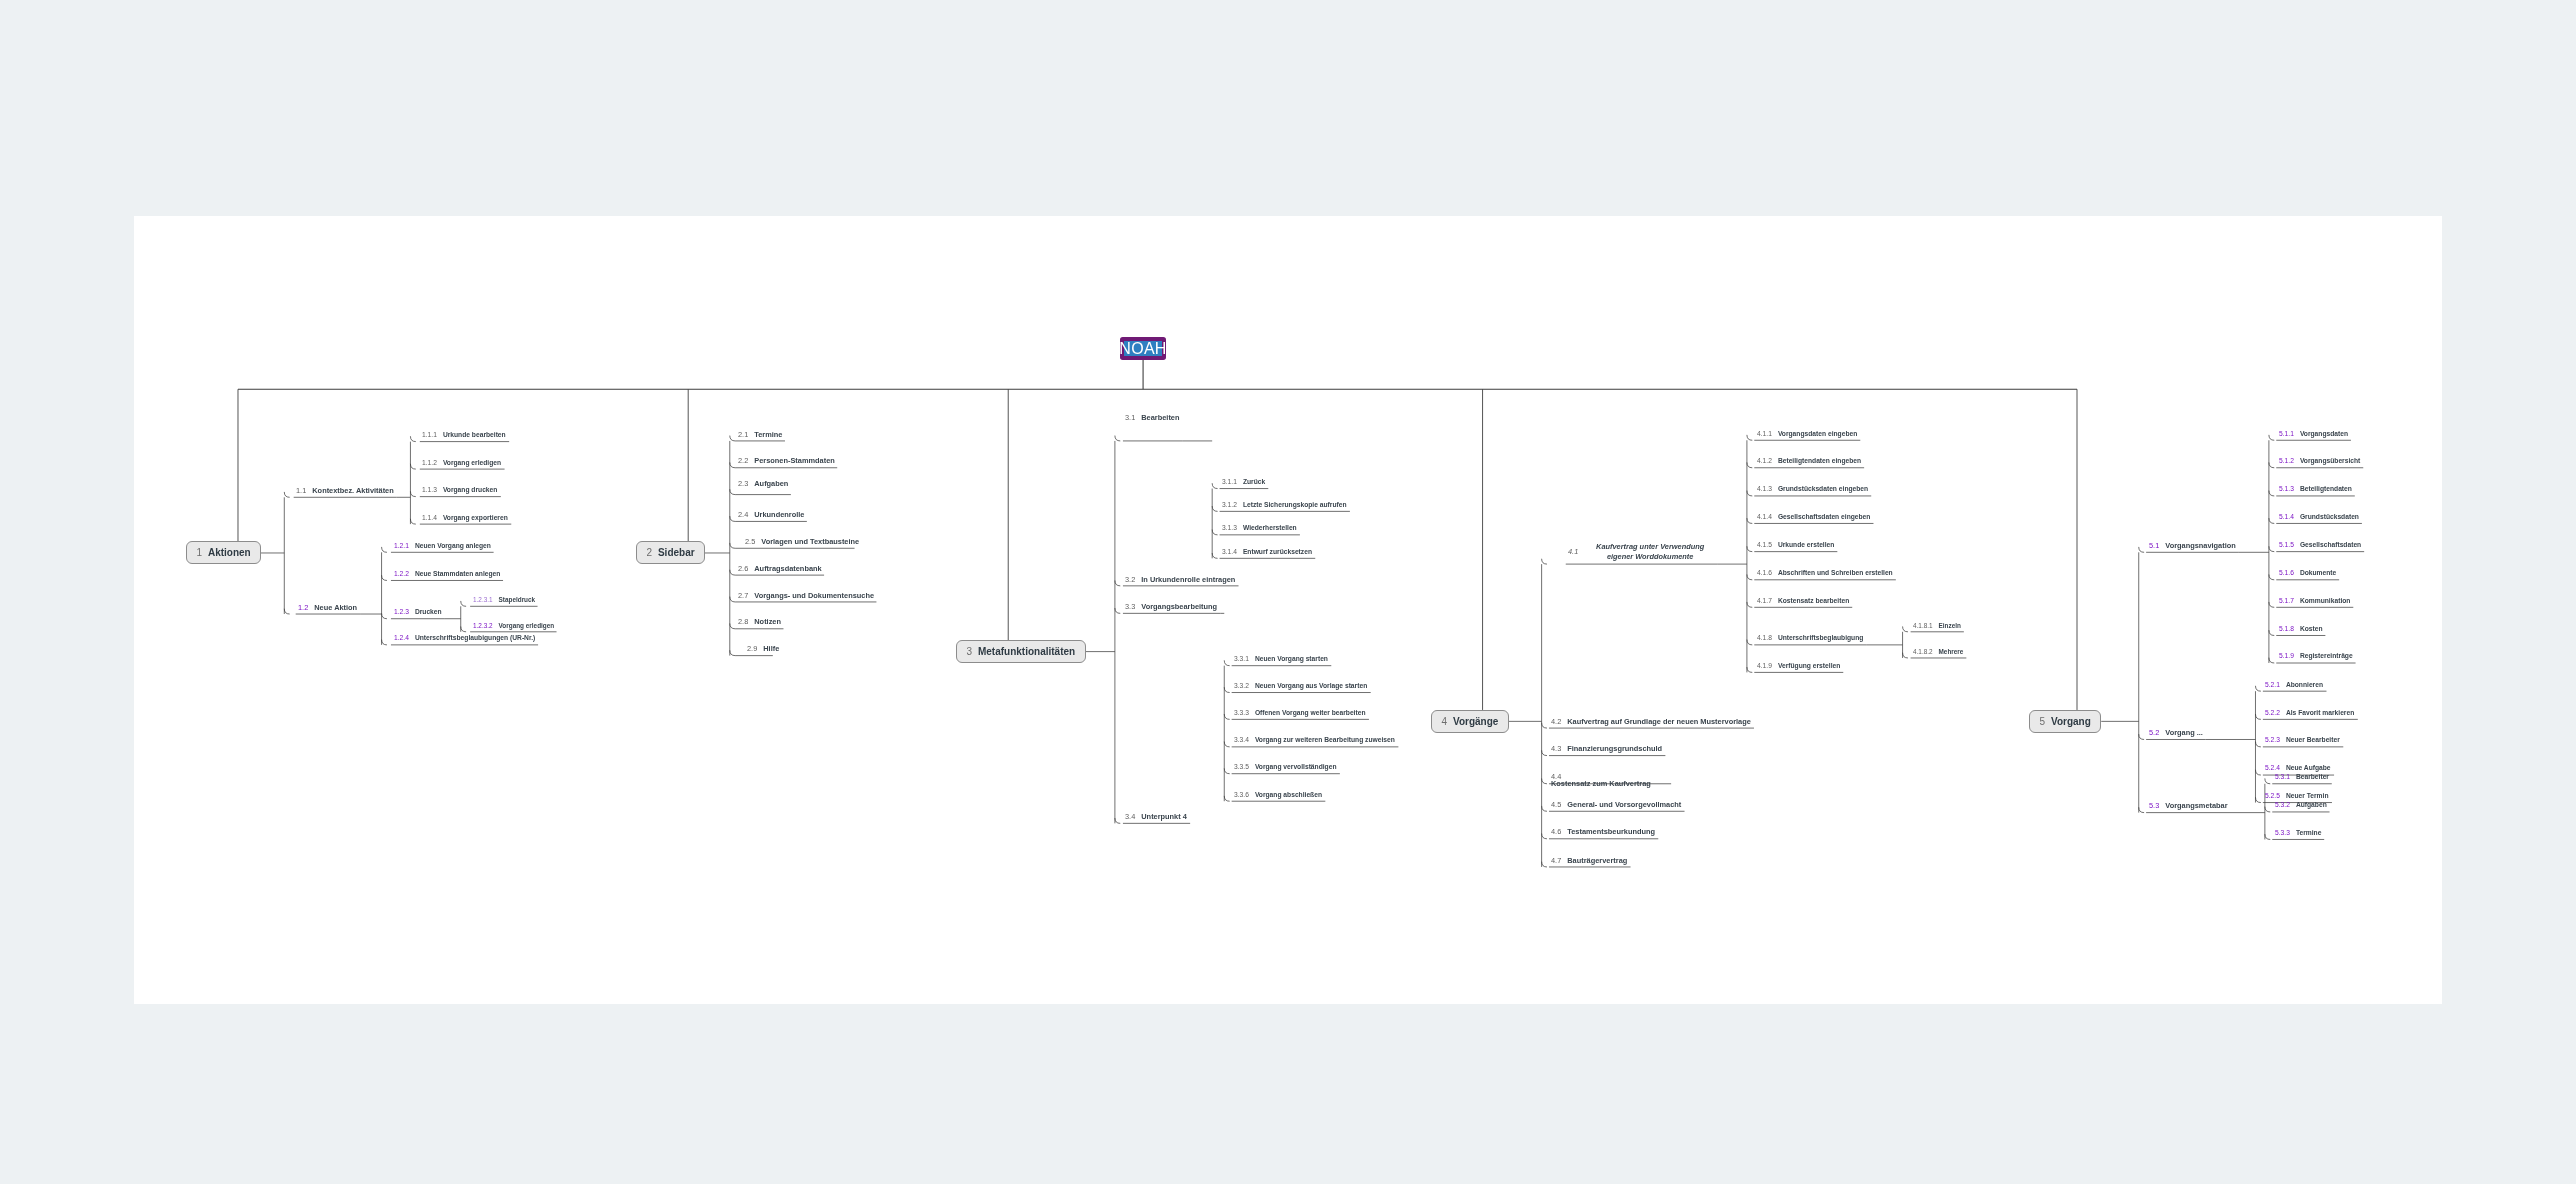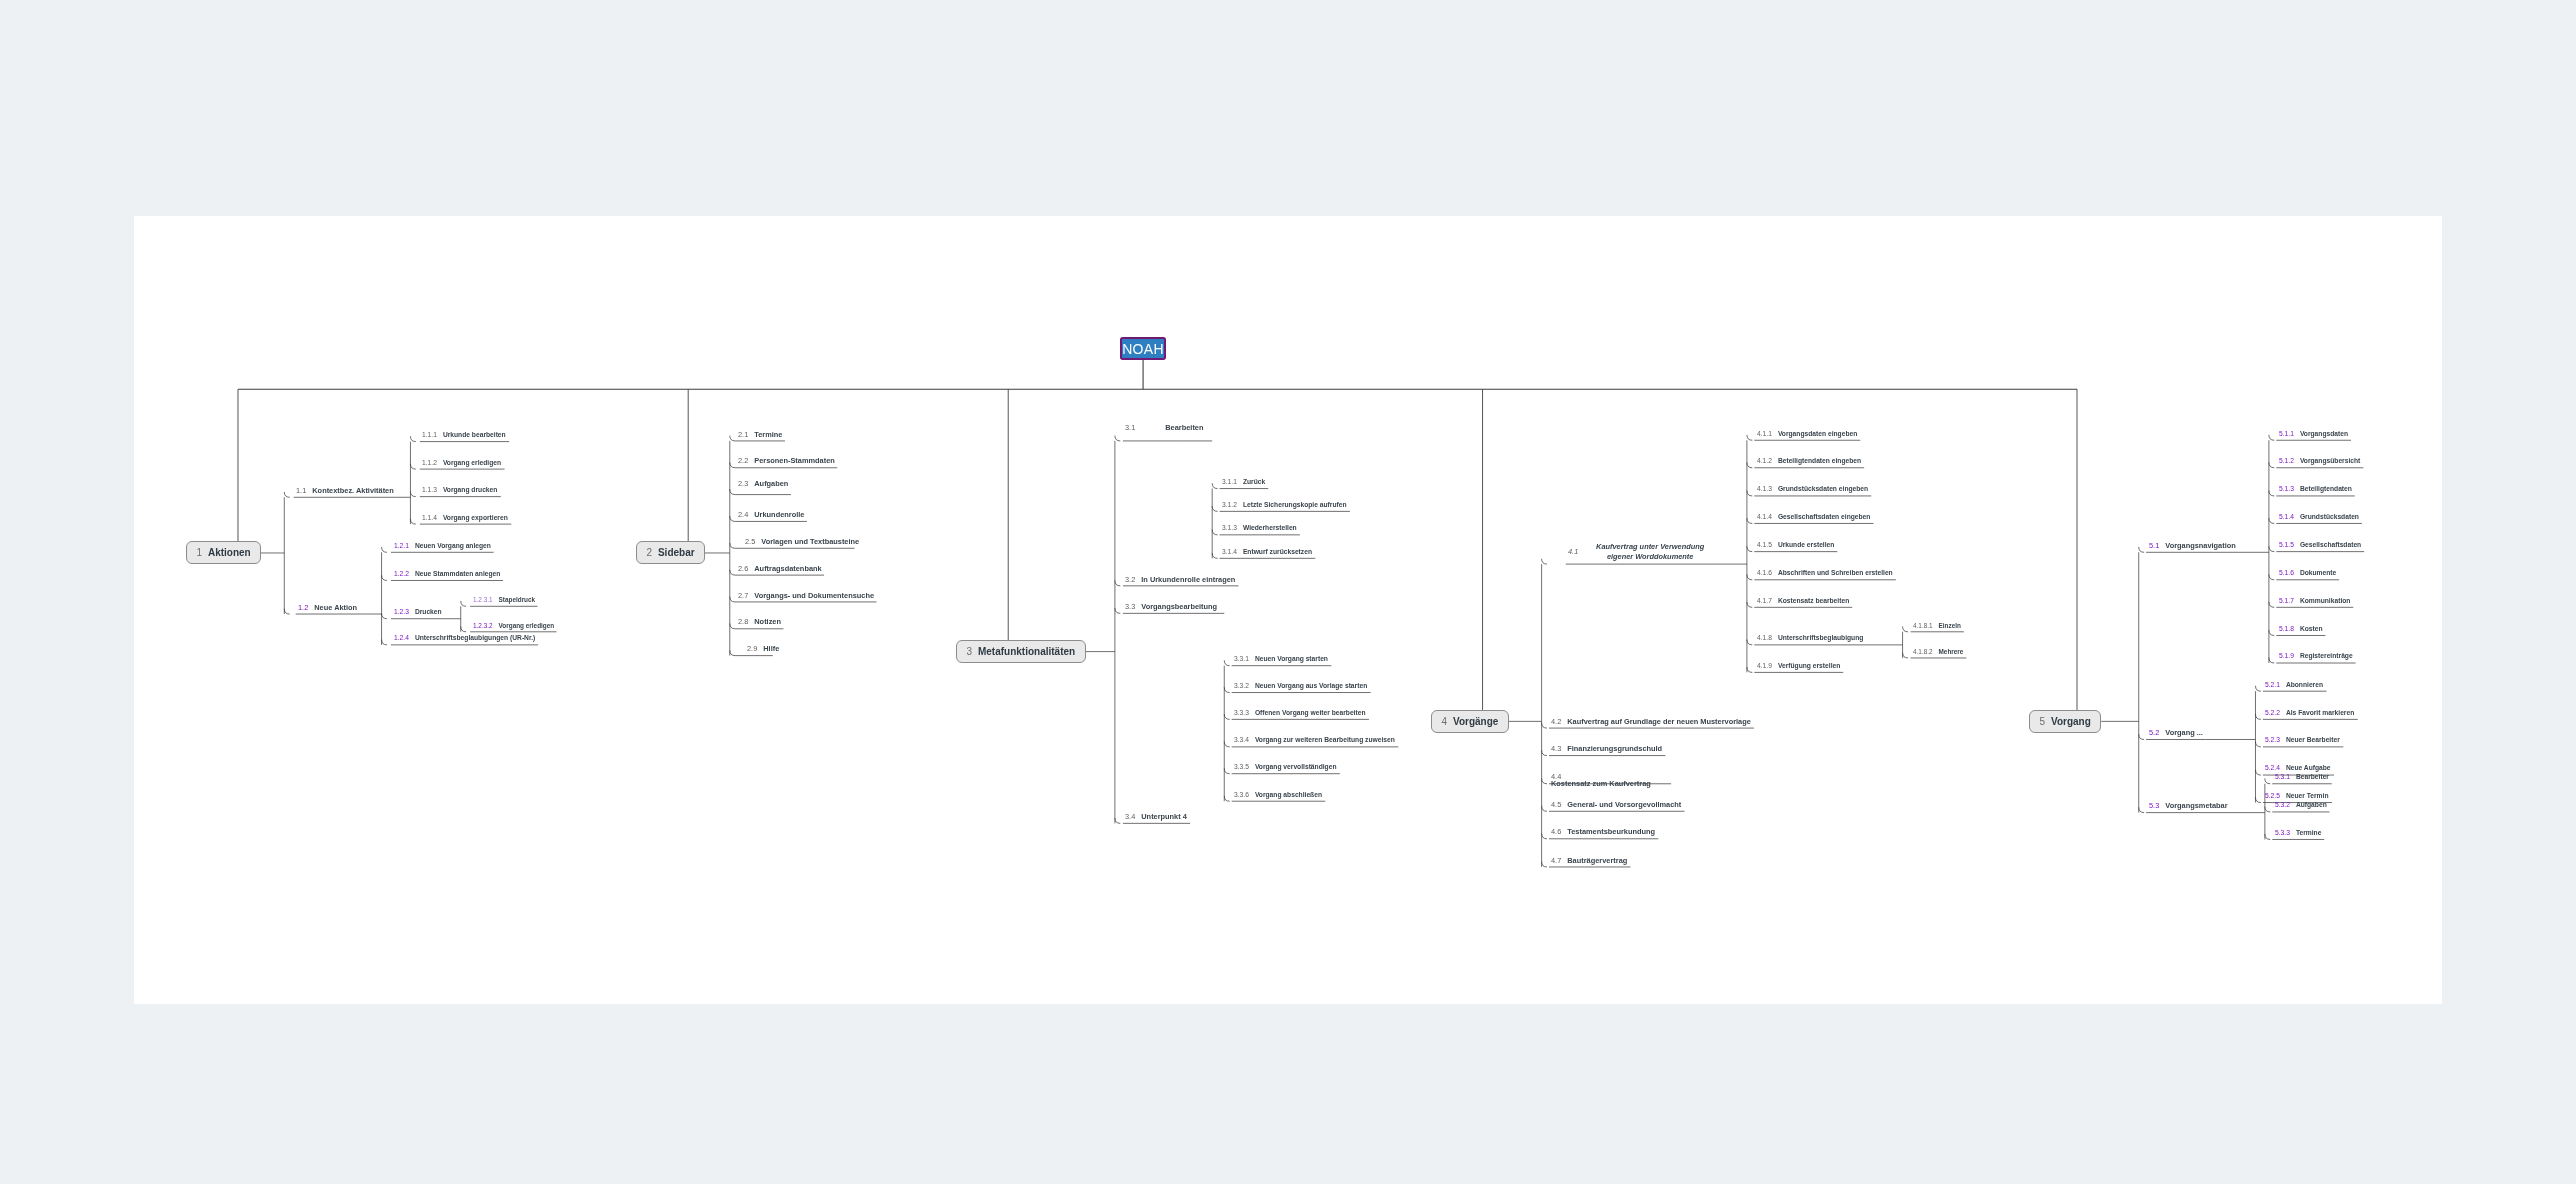--- a/index.html
+++ b/index.html
@@ -15,24 +15,24 @@
     width:2308px; height:788px;
     background:#ffffff;
   }
   #stage{position:absolute;left:0;top:0;width:2308px;height:788px;}
   svg#wires{position:absolute;left:0;top:0;width:2308px;height:788px;pointer-events:none;}
 
   
   .root{
     position:absolute;
     background:#2e7fc1;
-    border:2px solid #701a75;
+    border:4px solid #701a75;
     border-radius:2.7px;
     color:#ffffff;
-    font-size:14px;
+    font-size:16px;
     letter-spacing:0.3px;
     display:flex;align-items:center;justify-content:center;
     box-sizing:border-box;
   }
   .lvl1{
     position:absolute;
     background:#e9e9e9;
     border:0.7px solid #8c8c8c;
     border-radius:6px;
     box-sizing:border-box;
@@ -364,21 +364,21 @@
     </div>
     <div class="leaf d2 n-grey" style="left:604px;top:402px;">
       <span class="num">2.8</span>
       <span class="lbl">Notizen</span>
     </div>
     <div class="leaf d2 n-grey" style="left:604px;top:429px;padding-left:9px;">
       <span class="num">2.9</span>
       <span class="lbl">Hilfe</span>
     </div>
 
-    <div class="leaf d2 n-grey" style="left:991px;top:208px;gap:24px;">
+    <div class="leaf d2 n-grey" style="left:991px;top:198px;">
       <span class="num">3.1</span>
       <span class="lbl">Bearbeiten</span>
     </div>
     <div class="leaf d3 n-grey" style="left:1088px;top:263px;">
       <span class="num">3.1.1</span>
       <span class="lbl">Zurück</span>
     </div>
     <div class="leaf d3 n-grey" style="left:1088px;top:286px;">
       <span class="num">3.1.2</span>
       <span class="lbl">Letzte Sicherungskopie aufrufen</span>

